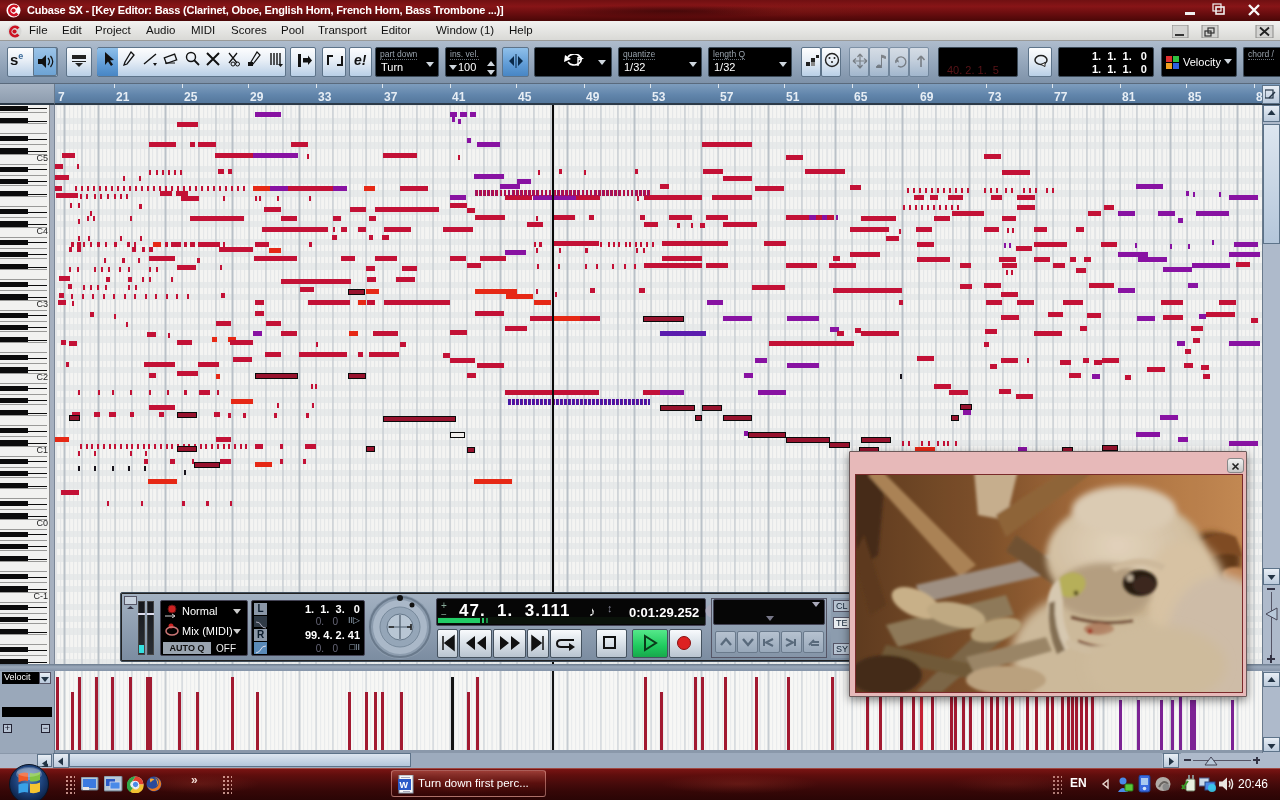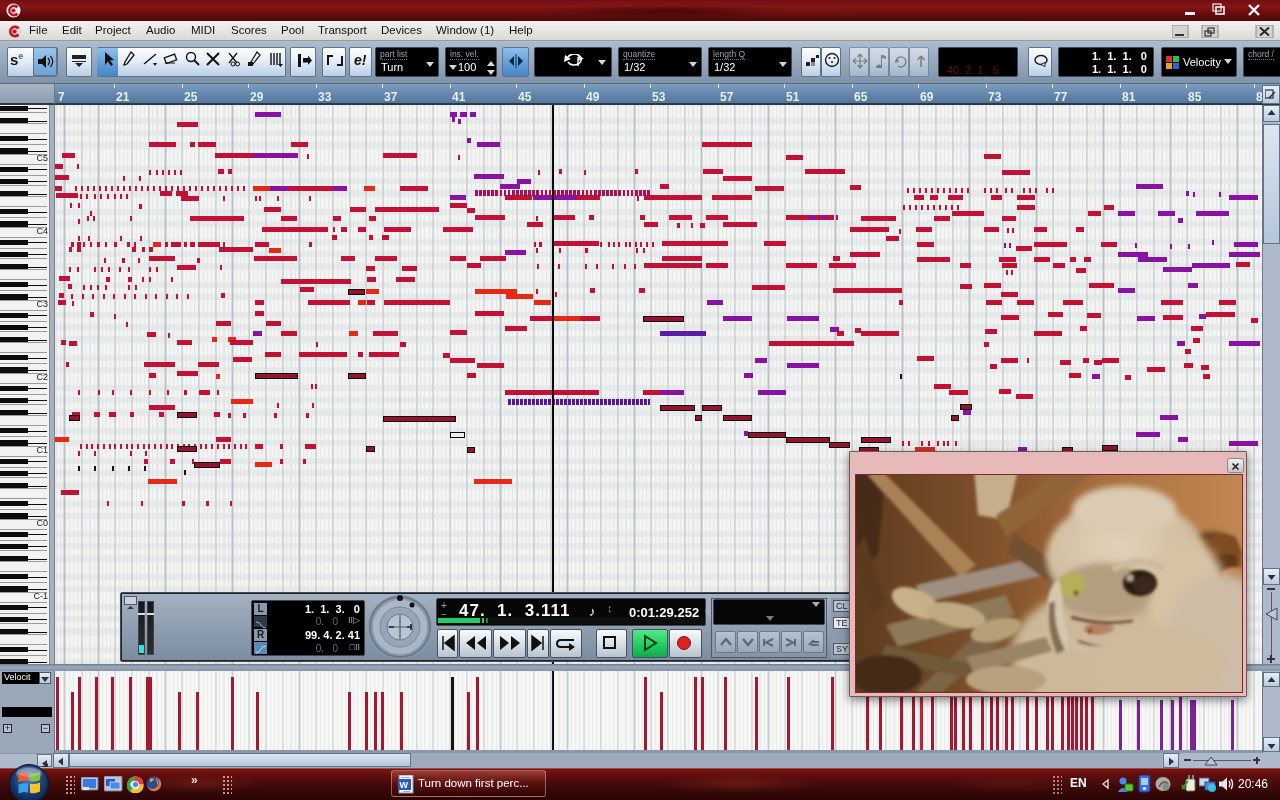--- a/index.html
+++ b/index.html
@@ -74,20 +74,21 @@
 </style></head><body>
 <div id="page">
 <div id="title" class="abs">
 <div class="blot1 abs"></div>
       <div class="blot2 abs"></div>
 <svg class="abs" style="left:6px;top:3px" width="15" height="15">
         <circle cx="7.5" cy="7.5" r="7" fill="#fff"></circle>
         <path d="M12.5 3.5 A6 6 0 1 0 12.5 11.5 L10.2 9.6 A3.2 3.2 0 1 1 10.2 5.4 Z" fill="#cc1122"></path>
         <circle cx="7.5" cy="7.5" r="2.1" fill="#cc1122"></circle>
       </svg>
+<div id="titletext" class="abs">Cubase SX - [Key Editor: Bass (Clarinet, Oboe, English Horn, French Horn, Bass Trombone ...)]</div>
 <svg class="abs" style="left:1183px;top:3px" width="92" height="15">
         <rect x="2" y="9" width="10" height="3" fill="#f0f0f0"></rect>
         <rect x="33" y="4" width="8" height="7" fill="none" stroke="#f0f0f0" stroke-width="1.6"></rect>
         <rect x="30" y="1" width="8" height="7" fill="none" stroke="#f0f0f0" stroke-width="1.2"></rect>
         <path d="M66 2 L76 12 M76 2 L66 12" stroke="#f8f8f8" stroke-width="2.4"></path>
       </svg>
 </div>
 <div id="menu" class="abs">
 <svg class="abs" style="left:7px;top:3px" width="15" height="15">
         <circle cx="7.5" cy="7.5" r="7" fill="#d8d8d6"></circle>
@@ -95,21 +96,21 @@
         <circle cx="7.5" cy="7.5" r="2.1" fill="#cc1122"></circle>
       </svg>
 <div class="mi abs" style="left:29px">File</div>
 <div class="mi abs" style="left:62px">Edit</div>
 <div class="mi abs" style="left:95px">Project</div>
 <div class="mi abs" style="left:146px">Audio</div>
 <div class="mi abs" style="left:191px">MIDI</div>
 <div class="mi abs" style="left:231px">Scores</div>
 <div class="mi abs" style="left:281px">Pool</div>
 <div class="mi abs" style="left:318px">Transport</div>
-<div class="mi abs" style="left:381px">Devices</div>
+<div class="mi abs" style="left:381px">Editor</div>
 <div class="mi abs" style="left:436px">Window (1)</div>
 <div class="mi abs" style="left:509px">Help</div>
 <svg class="abs" style="left:1172px;top:4px" width="104" height="13">
         <rect x="0" y="0" width="16" height="13" fill="#d4d4d2" stroke="#8a8a88"></rect>
         <rect x="3" y="9" width="9" height="2" fill="#333"></rect>
         <rect x="30" y="0" width="16" height="13" fill="#d4d4d2" stroke="#8a8a88"></rect>
         <rect x="36" y="3" width="6" height="5" fill="none" stroke="#333" stroke-width="1.2"></rect>
         <rect x="33" y="6" width="6" height="5" fill="none" stroke="#333" stroke-width="1.2"></rect>
         <rect x="84" y="0" width="17" height="13" fill="#d4d4d2" stroke="#8a8a88"></rect>
         <path d="M88 2.5 L97 10.5 M97 2.5 L88 10.5" stroke="#222" stroke-width="1.8"></path>
@@ -170,21 +171,21 @@
         <rect x="3" y="2" width="3" height="13" fill="#111"></rect>
         <path d="M8 6 L13 6 L13 3.5 L17 8.5 L13 13 L13 10.5 L8 10.5 Z" fill="#111"></path>
       </svg>
 <div class="tbtn" style="left:322px;width:24px"></div>
 <svg class="abs" style="left:326px;top:11px" width="18" height="18">
         <path d="M2 13 L2 4 L7 4 M16 4 L16 13 L11 13" stroke="#111" fill="none" stroke-width="2"></path>
       </svg>
 <div class="tbtn" style="left:349px;width:23px"></div>
 <div class="abs" style="left:354px;top:11px;font-size:14px;font-weight:bold;font-style:italic;color:#111">e!</div>
 <div class="blk" style="left:375px;width:64px">
-        <div class="blbl">part list</div>
+        <div class="blbl">part down</div>
         <div class="bval">Turn</div>
         <div class="dna"></div>
       </div>
 <div class="blk" style="left:445px;width:52px">
         <div class="blbl">ins. vel.</div>
         <div class="bval" style="left:12px">100</div>
         <div class="abs" style="left:3px;top:17px;width:0;height:0;border-top:4px solid transparent;border-bottom:4px solid transparent;border-left:0;border-right:0;border-top:5px solid #cfd6dd;border-left:4px solid transparent;border-right:4px solid transparent"></div>
         <svg class="abs" style="left:40px;top:13px" width="10" height="16">
           <path d="M5 0 L9 5 L1 5 Z" fill="#cfd6dd"></path>
           <path d="M5 14 L9 9 L1 9 Z" fill="#cfd6dd"></path>
@@ -1202,20 +1203,36 @@
 <div class="abs" style="left:1262px;top:753px;width:18px;height:15px;background:#aebacb"></div>
 <div id="trans" class="abs">
       <div class="abs" style="left:3px;top:3px;width:13px;height:9px;background:#c8d2de;border:1px solid #556"><svg width="11" height="7">
           <path d="M2 5 L5.5 2 L9 5 Z" fill="#334"></path>
         </svg></div>
       <div class="abs" style="left:17px;top:8px;width:7px;height:54px;background:linear-gradient(180deg,#16181c,#2a2e34);border:1px solid #444"></div>
       <div class="abs" style="left:26px;top:8px;width:7px;height:54px;background:linear-gradient(180deg,#16181c,#2a2e34);border:1px solid #444"></div>
       <div class="abs" style="left:17px;top:20px;width:7px;height:2px;background:#dde"></div>
       <div class="abs" style="left:26px;top:20px;width:7px;height:2px;background:#dde"></div>
       <div class="abs" style="left:18px;top:52px;width:5px;height:8px;background:#35e0e0"></div>
+      <div class="abs" style="left:39px;top:7px;width:88px;height:56px;background:#000;border:1px solid #445;border-radius:2px">
+        <svg class="abs" style="left:3px;top:3px" width="16" height="14">
+          <circle cx="8" cy="5" r="4" fill="#cc2222" stroke="#661111"></circle>
+          <path d="M1 12 h10 l-3 -2 m3 2 l-3 2" stroke="#ccc" fill="none"></path>
+        </svg>
+        <div class="abs" style="left:21px;top:4px;color:#fff;font-size:11px">Normal</div>
+        <div class="abs" style="left:72px;top:8px;width:0;height:0;border-left:4px solid transparent;border-right:4px solid transparent;border-top:5px solid #ccc"></div>
+        <svg class="abs" style="left:3px;top:22px" width="16" height="14">
+          <circle cx="7" cy="3" r="2.5" fill="#cc2222"></circle>
+          <ellipse cx="8" cy="8" rx="6" ry="4" fill="none" stroke="#cc7777" stroke-width="1.5"></ellipse>
+        </svg>
+        <div class="abs" style="left:21px;top:24px;color:#fff;font-size:11px">Mix (MIDI)</div>
+        <div class="abs" style="left:72px;top:28px;width:0;height:0;border-left:4px solid transparent;border-right:4px solid transparent;border-top:5px solid #ccc"></div>
+        <div class="abs" style="left:2px;top:41px;width:48px;height:12px;background:#9aa4b0;color:#111;font-size:9px;font-weight:bold;text-align:center;line-height:12px">AUTO Q</div>
+        <div class="abs" style="left:55px;top:42px;color:#eee;font-size:10px">OFF</div>
+      </div>
       <div class="abs" style="left:130px;top:7px;width:114px;height:56px;background:#000;border:1px solid #445;border-radius:2px">
         <div class="abs" style="left:2px;top:2px;width:13px;height:12px;background:#8c98a8;color:#0a1a2a;font-size:10px;font-weight:bold;text-align:center;line-height:12px">L</div>
         <div class="abs" style="left:2px;top:15px;width:13px;height:11px;background:#303a46"><svg width="13" height="11">
             <path d="M2 3 q4 0 5 3 t5 3" stroke="#aab" fill="none"></path>
           </svg></div>
         <div class="abs" style="left:2px;top:28px;width:13px;height:12px;background:#8c98a8;color:#0a1a2a;font-size:10px;font-weight:bold;text-align:center;line-height:12px">R</div>
         <div class="abs" style="left:2px;top:41px;width:13px;height:12px;background:#5a8ab8"><svg width="13" height="12">
             <path d="M2 9 q4 -1 5 -4 t5 -3" stroke="#dde" fill="none"></path>
           </svg></div>
         <div class="abs" style="right:4px;top:2px;color:#fff;font-size:11px;font-weight:bold">1.&nbsp; 1.&nbsp; 3.&nbsp;&nbsp; 0</div>

